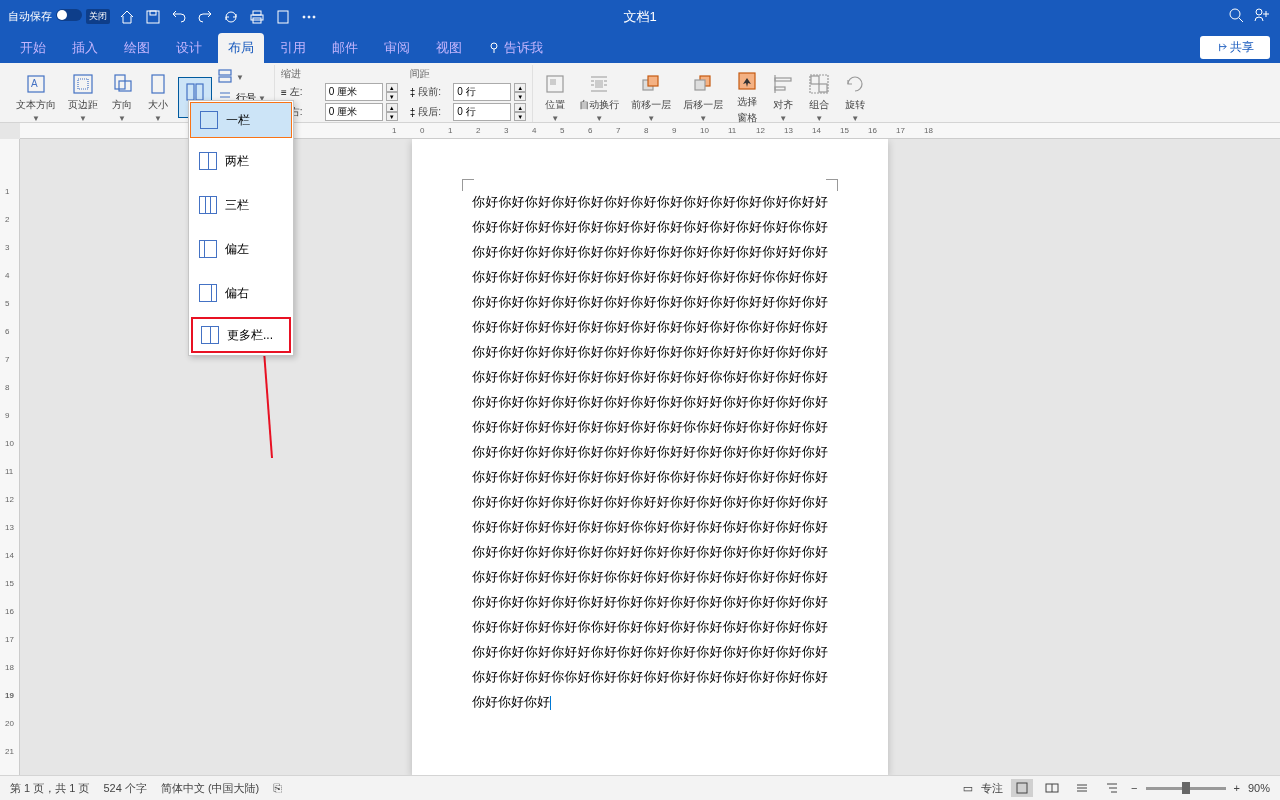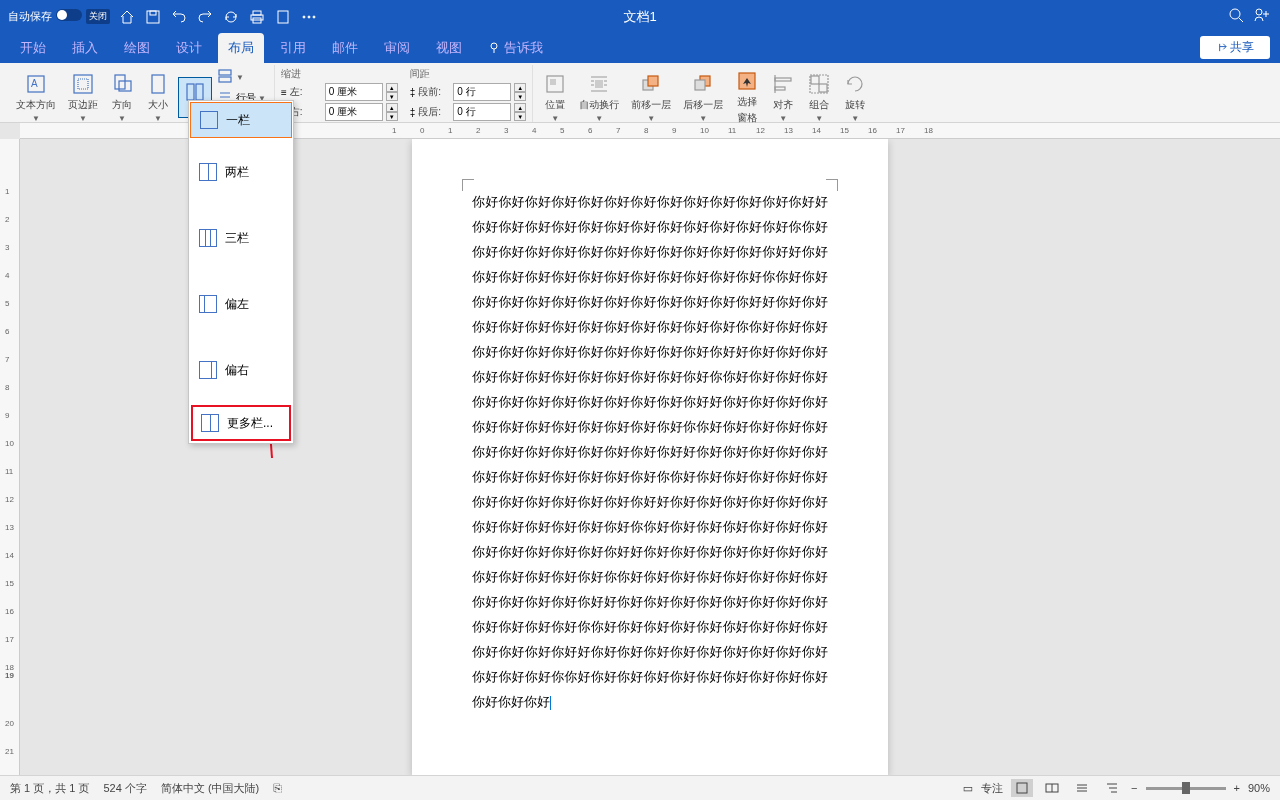--- a/index.html
+++ b/index.html
@@ -38,21 +38,21 @@
 .spin-row { display: flex; align-items: center; gap: 3px; font-size: 10px; margin-bottom: 2px; }
 .spin-row .sp-lbl { width: 32px; color: #444; }
 .spin-input { width: 58px; height: 18px; border: 1px solid #ababab; background: #fff; font-size: 10px; padding: 0 3px; display: flex; align-items: center; }
 .spin-btns { display: flex; flex-direction: column; }
 .spin-btns div { width: 12px; height: 9px; border: 1px solid #ababab; background: #f0f0f0; font-size: 6px; display: flex; align-items: center; justify-content: center; }
 .ribbon .ico svg { stroke: #4472c4; fill: none; stroke-width: 1.2; }
 .ribbon .ico.gray svg { stroke: #999; }
 
 
 .columns-dropdown { position: absolute; left: 188px; top: 100px; width: 106px; background: #fff; border: 1px solid #c6c6c6; box-shadow: 2px 2px 6px rgba(0,0,0,0.2); z-index: 100; }
-.col-item { display: flex; align-items: center; gap: 8px; padding: 24px 10px; font-size: 12px; cursor: pointer; }
+.col-item { display: flex; align-items: center; gap: 8px; padding: 13px 10px; font-size: 12px; cursor: pointer; }
 .col-item.selected { background: #cce4f7; border: 1px solid #f97316; margin: 1px; padding: 8px 9px; }
 .col-item .col-ico { width: 18px; height: 18px; border: 1px solid #4472c4; display: flex; }
 .col-item .col-ico div { flex: 1; border-right: 1px solid #4472c4; }
 .col-item .col-ico div:last-child { border-right: none; }
 .col-more { border-top: 1px solid #e0e0e0; padding-top: 8px; position: relative; }
 .col-more-highlight { border: 2px solid #e81123; margin: 2px; padding: 7px 8px; }
 
 
 .arrow-anno { position: absolute; left: 242px; top: 318px; z-index: 99; pointer-events: none; }
 
@@ -473,21 +473,21 @@
         <span style="position:absolute;top:272px;left:5px;">9</span>
         <span style="position:absolute;top:300px;left:5px;">10</span>
         <span style="position:absolute;top:328px;left:5px;">11</span>
         <span style="position:absolute;top:356px;left:5px;">12</span>
         <span style="position:absolute;top:384px;left:5px;">13</span>
         <span style="position:absolute;top:412px;left:5px;">14</span>
         <span style="position:absolute;top:440px;left:5px;">15</span>
         <span style="position:absolute;top:468px;left:5px;">16</span>
         <span style="position:absolute;top:496px;left:5px;">17</span>
         <span style="position:absolute;top:524px;left:5px;">18</span>
-        <span style="position:absolute;top:532px;left:5px;font-weight:bold;">19</span>
+        <span style="position:absolute;top:552px;left:5px;font-weight:bold;">19</span>
         <span style="position:absolute;top:580px;left:5px;">20</span>
         <span style="position:absolute;top:608px;left:5px;">21</span>
         <span style="position:absolute;top:636px;left:5px;">22</span>
       </div>
   </div>
   <div class="page-wrap">
     <div class="page">
       <div class="page-corner tl"></div>
       <div class="page-corner tr"></div>
       <div class="page-text" id="page-text">你好你好你好你好你好你好你好你好你好你好你好你好你好好你好你好你好你好你好你好你好你好你好你好你好你好你你好你好你好你好你好你好你好你好你好你好你好你好你好好你好你好你好你好你好你好你好你好你好你好你好你好你你好你好你好你好你好你好你好你好你好你好你好你好你好好你好你好你好你好你好你好你好你好你好你好你好你好你你好你好你好你好你好你好你好你好你好你好你好你好你好好你好你好你好你好你好你好你好你好你好你好你好你好你你好你好你好你好你好你好你好你好你好你好你好你好你好好你好你好你好你好你好你好你好你好你好你好你好你好你你好你好你好你好你好你好你好你好你好你好你好你好你好好你好你好你好你好你好你好你好你好你好你好你好你好你你好你好你好你好你好你好你好你好你好你好你好你好你好好你好你好你好你好你好你好你好你好你好你好你好你好你你好你好你好你好你好你好你好你好你好你好你好你好你好好你好你好你好你好你好你好你好你好你好你好你好你好你你好你好你好你好你好你好你好你好你好你好你好你好你好好你好你好你好你好你好你好你好你好你好你好你好你好你你好你好你好你好你好你好你好你好你好你好你好你好你好好你好你好你好你好你好你好你好你好你好你好你好你好你你好你好你好你好你好你好你好你好你好你好你好你好你好<span class="cursor-mark"></span></div>

